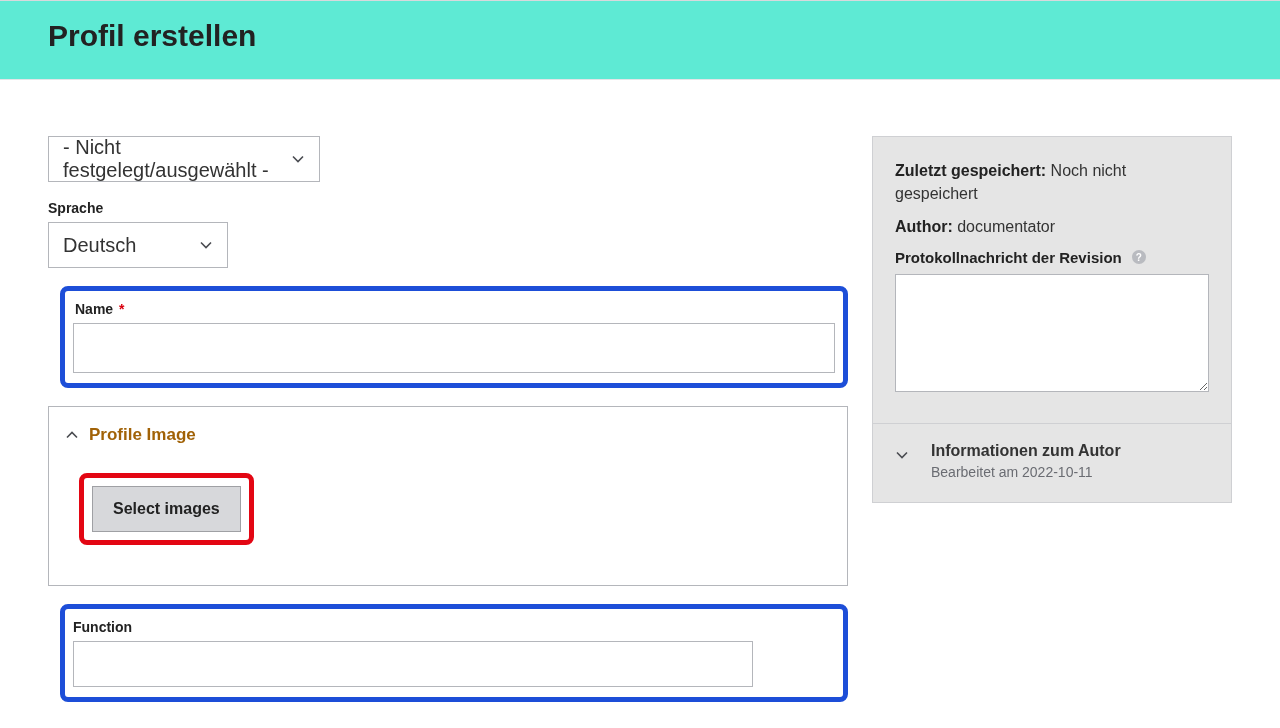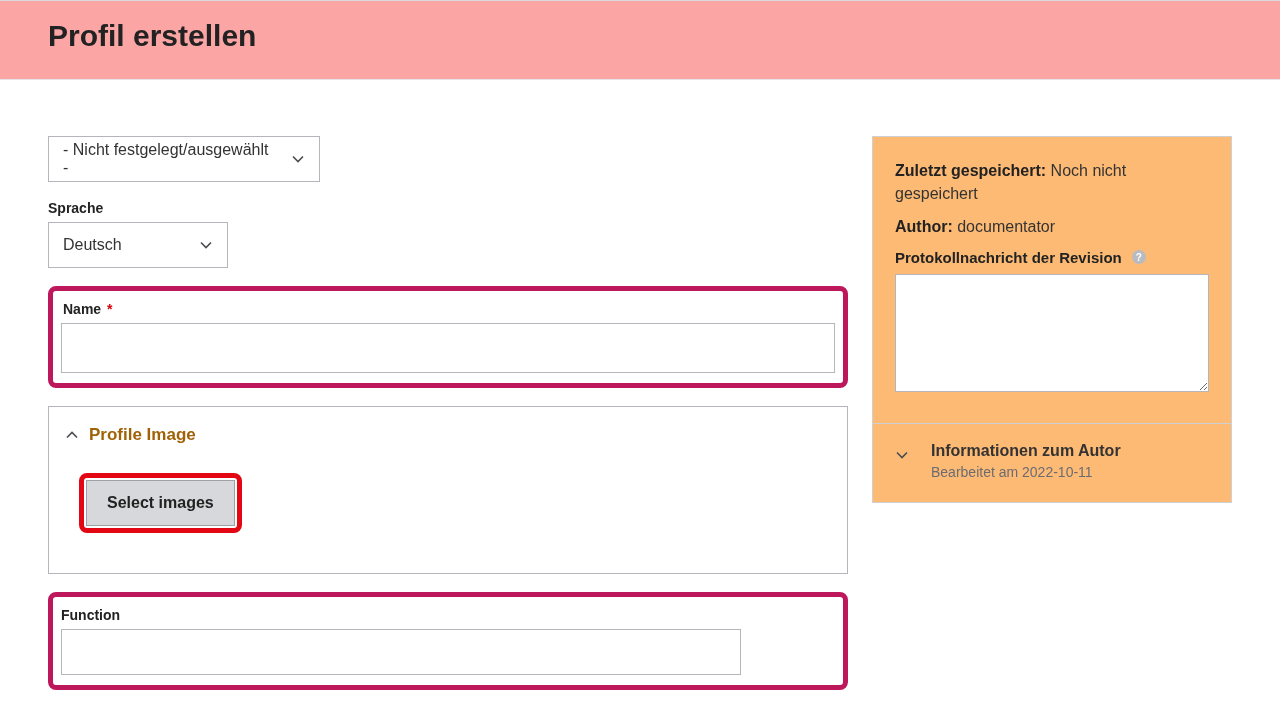--- a/index.html
+++ b/index.html
@@ -3,21 +3,21 @@
   <meta charset="utf-8">
   <style>
     * { box-sizing: border-box; margin: 0; padding: 0; }
     body {
       font-family: Arial, Helvetica, sans-serif;
       color: #222;
       background: #fff;
       font-size: 15px;
     }
     .header-band {
-      background: #fca5a5;
+      background: #5eead4;
       border-top: 1px solid #d8d9dc;
       border-bottom: 1px solid #e4e5e8;
       padding: 18px 48px 26px;
     }
     .page-title {
       font-size: 30px;
       font-weight: 700;
       color: #222;
     }
     .content-wrap {
@@ -40,21 +40,21 @@
     .req-star { color: #d9000e; margin-left: 2px; }
 
     .select-control {
       position: relative;
       display: inline-flex;
       align-items: center;
       border: 1px solid #b4b6bb;
       background: #fff;
       height: 46px;
       padding: 0 42px 0 14px;
-      font-size: 16px;
+      font-size: 20px;
       color: #333;
       cursor: pointer;
     }
     .select-control .chev {
       position: absolute;
       right: 14px;
       top: 50%;
       transform: translateY(-50%);
       display: inline-flex;
     }
@@ -65,23 +65,24 @@
       display: block;
       border: 1px solid #b4b6bb;
       background: #fff;
       height: 46px;
       width: 100%;
       padding: 0 12px;
       font-size: 15px;
     }
 
     .hl-box {
-      border: 5px solid #be185d;
+      border: 5px solid #1d4ed8;
       border-radius: 8px;
       padding: 10px 8px 10px 8px;
+      margin-left: 12px;
     }
     .hl-name { margin-bottom: 18px; }
     .hl-name label { margin-left: 2px; }
     .hl-name .text-input { height: 50px; }
     .hl-func { margin-top: 18px; }
 
     .panel {
       border: 1px solid #b4b6bb;
       padding: 18px 16px 40px;
       margin: 0 0 0 0;
@@ -95,21 +96,21 @@
       color: #a16207;
       cursor: pointer;
       margin-bottom: 28px;
     }
     .panel-header .chev { display: inline-flex; }
 
     .select-images-frame {
       display: inline-block;
       border: 5px solid #e30613;
       border-radius: 8px;
-      padding: 2px;
+      padding: 8px;
       margin-left: 14px;
     }
     .btn-grey {
       display: inline-flex;
       align-items: center;
       justify-content: center;
       height: 46px;
       padding: 0 20px;
       border: 1px solid #9fa0a4;
       background: #d7d8db;
@@ -117,21 +118,21 @@
       font-size: 16px;
       font-weight: 600;
       cursor: pointer;
     }
 
     .func-input { width: 680px; max-width: 100%; }
 
     
     .side-card {
       border: 1px solid #cfd0d3;
-      background: #fdba74;
+      background: #e5e5e5;
     }
     .side-pad { padding: 22px 22px 28px; }
     .meta-line {
       font-size: 16px;
       color: #333;
       margin-bottom: 10px;
       line-height: 1.45;
     }
     .meta-line strong { font-weight: 700; color: #222; }
     .rev-label {

